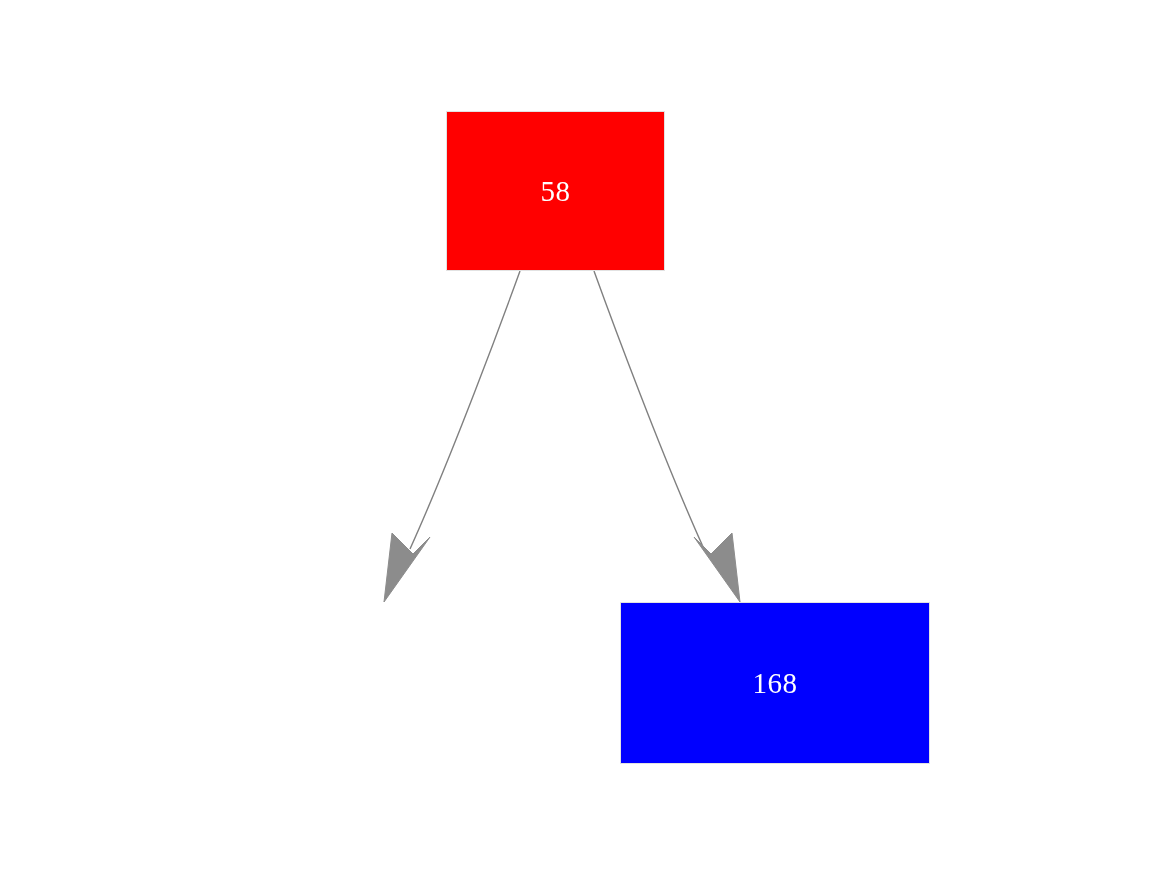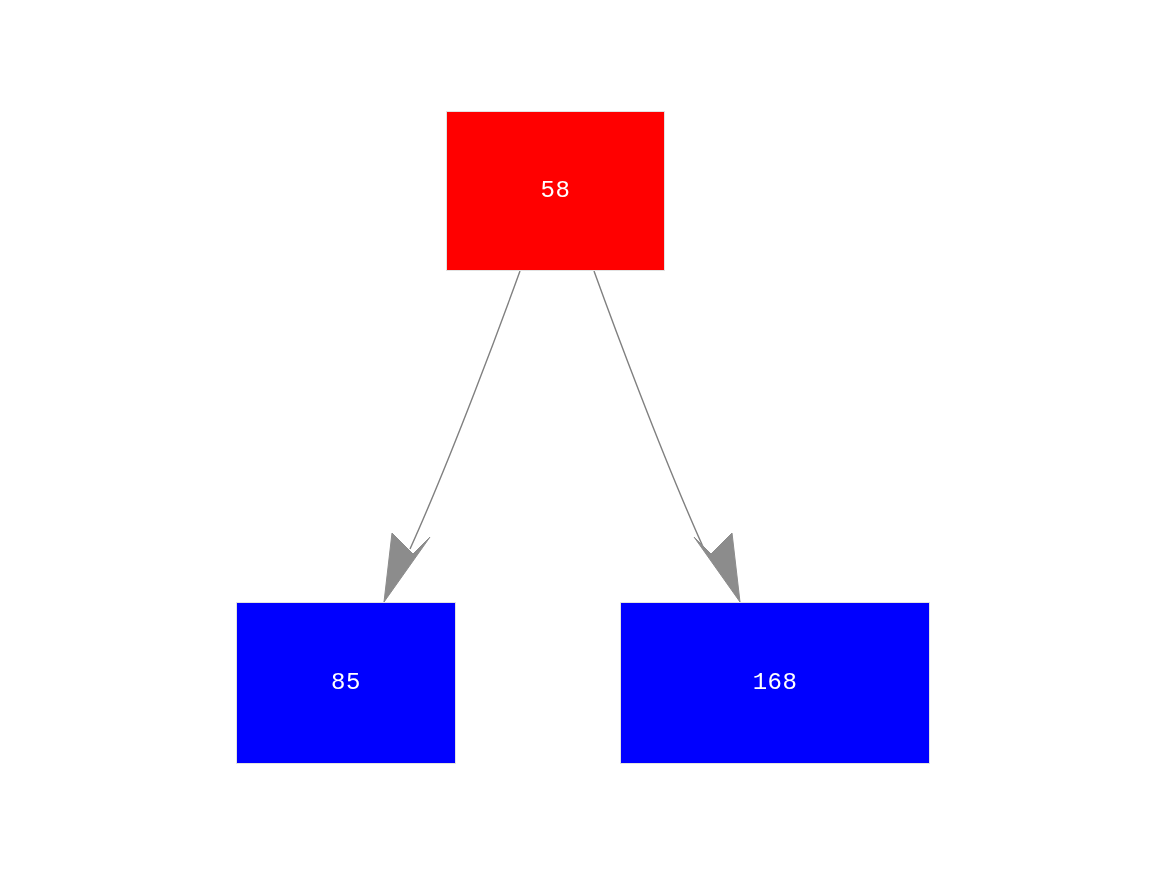--- a/index.html
+++ b/index.html
@@ -31,22 +31,22 @@
   .node {
     position: absolute;
     box-sizing: border-box;
     display: flex;
     align-items: center;
     justify-content: center;
     border: 1px solid #e2e2e2;
   }
   .node-label {
     color: #ffffff;
-    font-family: Liberation Mono, monospace;
-    font-size: 24px;
+    font-family: Liberation Serif, serif;
+    font-size: 29px;
     line-height: 1;
     letter-spacing: 0.5px;
     white-space: nowrap;
     user-select: none;
   }
   #node-root {
     left: 446px;
     top: 111px;
     width: 219px;
     height: 160px;
@@ -79,21 +79,18 @@
     <g>
       <path d="M 594,271 C 611,318 662,456 704,549" fill="none" stroke="#808080" stroke-width="1.4"></path>
       <polygon points="740,602 732,533 711,554 694,537" fill="#8c8c8c" stroke="#8c8c8c" stroke-width="1"></polygon>
     </g>
   </svg>
 
   <div class="node" id="node-root" style="left: 446px; top: 111px; width: 219px; height: 160px; background: rgb(255, 0, 0); border-color: rgb(226, 226, 226);">
     <span class="node-label" style="color: rgb(255, 255, 255);">58</span>
   </div>
 
-  <div class="node" id="node-left" style="left: 236px; top: 602px; width: 220px; height: 162px; background: rgb(0, 0, 255); border-color: rgb(226, 226, 226);">
-    <span class="node-label" style="color: rgb(255, 255, 255);">85</span>
-  </div>
 
   <div class="node" id="node-right" style="left: 620px; top: 602px; width: 310px; height: 162px; background: rgb(0, 0, 255); border-color: rgb(226, 226, 226); justify-content: center;">
     <span class="node-label" style="color: rgb(255, 255, 255);">168</span>
   </div>
 
 </div>
 
 </body></html>

